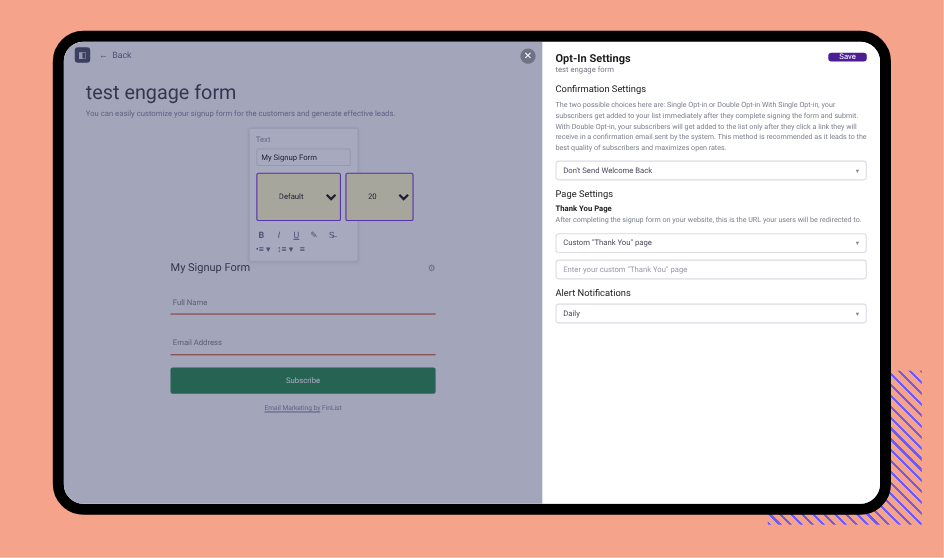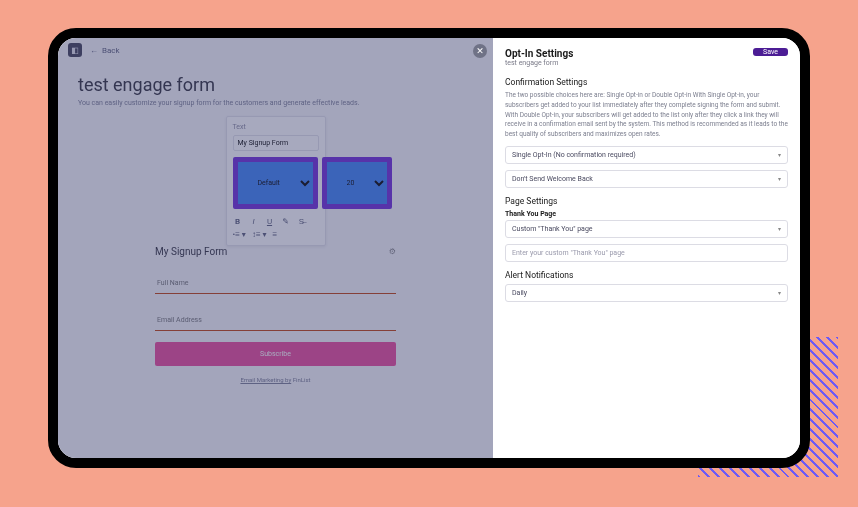--- a/index.html
+++ b/index.html
@@ -22,31 +22,31 @@
   .logo { width: 14px; height: 14px; background: #3e3e55; border-radius: 3px; display: flex; align-items: center; justify-content: center; color: #e0e0e8; font-size: 8px; }
   .back { display: inline-flex; align-items: center; gap: 4px; cursor: pointer; font-size: 8px; color:#5a5e7a;}
   .content { padding: 12px 20px 0 20px; }
   .page-title { font-size: 18px; font-weight: 400; color: #2e2e3a; margin-bottom: 4px; }
   .page-sub { font-size: 7px; color: #7b7e94; margin-bottom: 9px; }
   .builder-row { display: flex; gap: 0; padding: 0 40px; align-items: center; flex-direction: column; }
   .toolbox { width: 100px; background: #fff; border: 1px solid #e2e2ea; border-radius: 2px; padding: 6px; font-size: 7px; color: #4a4a60; box-shadow: 0 1px 3px rgba(0,0,0,.08);}
   .toolbox .lbl { color: #8a8aa0; margin-bottom: 4px; }
   .toolbox input[type="text"] { width: 100%; border: 1px solid #e2e2ea; padding: 3px 4px; font-size: 7px; border-radius: 2px; margin-bottom: 6px; }
   .toolbox-row { display: flex; gap: 4px; margin-bottom: 6px; }
-  .toolbox select { flex: 1; border: 5px solid #6d28d9; font-size: 7px; padding: 16px; border-radius: 2px; background:#3b82f6; }
+  .toolbox select { flex: 1; border: 1px solid #6d28d9; font-size: 7px; padding: 16px; border-radius: 2px; background:#fef9c3; }
   .icons-row { display: flex; gap: 6px; padding: 2px 0; color: #5a5e7a; }
   .icons-row span { font-size: 8px; cursor: pointer; width:10px; text-align:center; }
   .icons-row2 { display: flex; gap: 6px; padding-top: 2px; color: #5a5e7a; font-size:8px;}
   .icons-row2 span { cursor:pointer; }
   .preview { flex: 1; }
   .preview-header { display:flex; justify-content:space-between; align-items:center; margin-bottom:10px;}
   .preview-title { font-size: 10px; color: #2e2e3a; }
   .gear { color:#888; font-size:8px; cursor:pointer;}
   .form-input { width: 100%; border: none; border-bottom: 1px solid #c2410c; padding: 6px 2px; font-size: 7px; margin: 6px 0 10px 0; background:transparent; color:#6a6a80;}
-  .subscribe-btn { width: 100%; background: #ec4899; color: #fff; border: none; padding: 8px; font-size: 7px; border-radius: 2px; cursor: pointer; }
+  .subscribe-btn { width: 100%; background: #15803d; color: #fff; border: none; padding: 8px; font-size: 7px; border-radius: 2px; cursor: pointer; }
   .credit { text-align: center; font-size: 6px; color: #7b7e94; margin-top: 10px; }
   .credit .u { text-decoration: underline; }
   .close-btn { position: absolute; top: 6px; right: 6px; z-index: 6; width: 14px; height: 14px; border-radius: 50%; background: #6f7286; color: #fff; display: flex; align-items: center; justify-content: center; font-size: 9px; cursor: pointer; }
 
   
   .panel { width: 307px; background: #fff; padding: 10px 12px; overflow: auto; font-size: 7px; color: #5a5e6e; }
   .panel-head { display: flex; justify-content: space-between; align-items: flex-start; margin-bottom: 10px; }
   .panel-title { font-size: 10px; font-weight: 700; color: #1a1a1a; }
   .panel-sub { font-size: 7px; color: #7a7a88; }
   .save-btn { background: #4c1d95; color: #fff; border: none; border-radius: 3px; padding: 0 10px; font-size: 7px; cursor: pointer; }
@@ -130,30 +130,27 @@
       <div>
         <div class="panel-title">Opt-In Settings</div>
         <div class="panel-sub">test engage form</div>
       </div>
       <button class="save-btn">Save</button>
     </div>
 
     <div class="section-title">Confirmation Settings</div>
     <div class="helptext">The two possible choices here are: Single Opt-in or Double Opt-in With Single Opt-in, your subscribers get added to your list immediately after they complete signing the form and submit. With Double Opt-in, your subscribers will get added to the list only after they click a link they will receive in a confirmation email sent by the system. This method is recommended as it leads to the best quality of subscribers and maximizes open rates.</div>
     <div class="select">
-      <span>Single Opt-In (No confirmation required)</span>
-      <span class="caret">▾</span>
-    </div>
-    <div class="select">
       <span>Don't Send Welcome Back</span>
       <span class="caret">▾</span>
     </div>
 
     <div class="section-title">Page Settings</div>
     <div class="section-sub">Thank You Page</div>
+    <div class="helptext">After completing the signup form on your website, this is the URL your users will be redirected to.</div>
     <div class="select">
       <span>Custom "Thank You" page</span>
       <span class="caret">▾</span>
     </div>
     <input class="tinput" placeholder="Enter your custom &quot;Thank You&quot; page" style="">
 
     <div class="section-title">Alert Notifications</div>
     <div class="select">
       <span>Daily</span>
       <span class="caret">▾</span>

